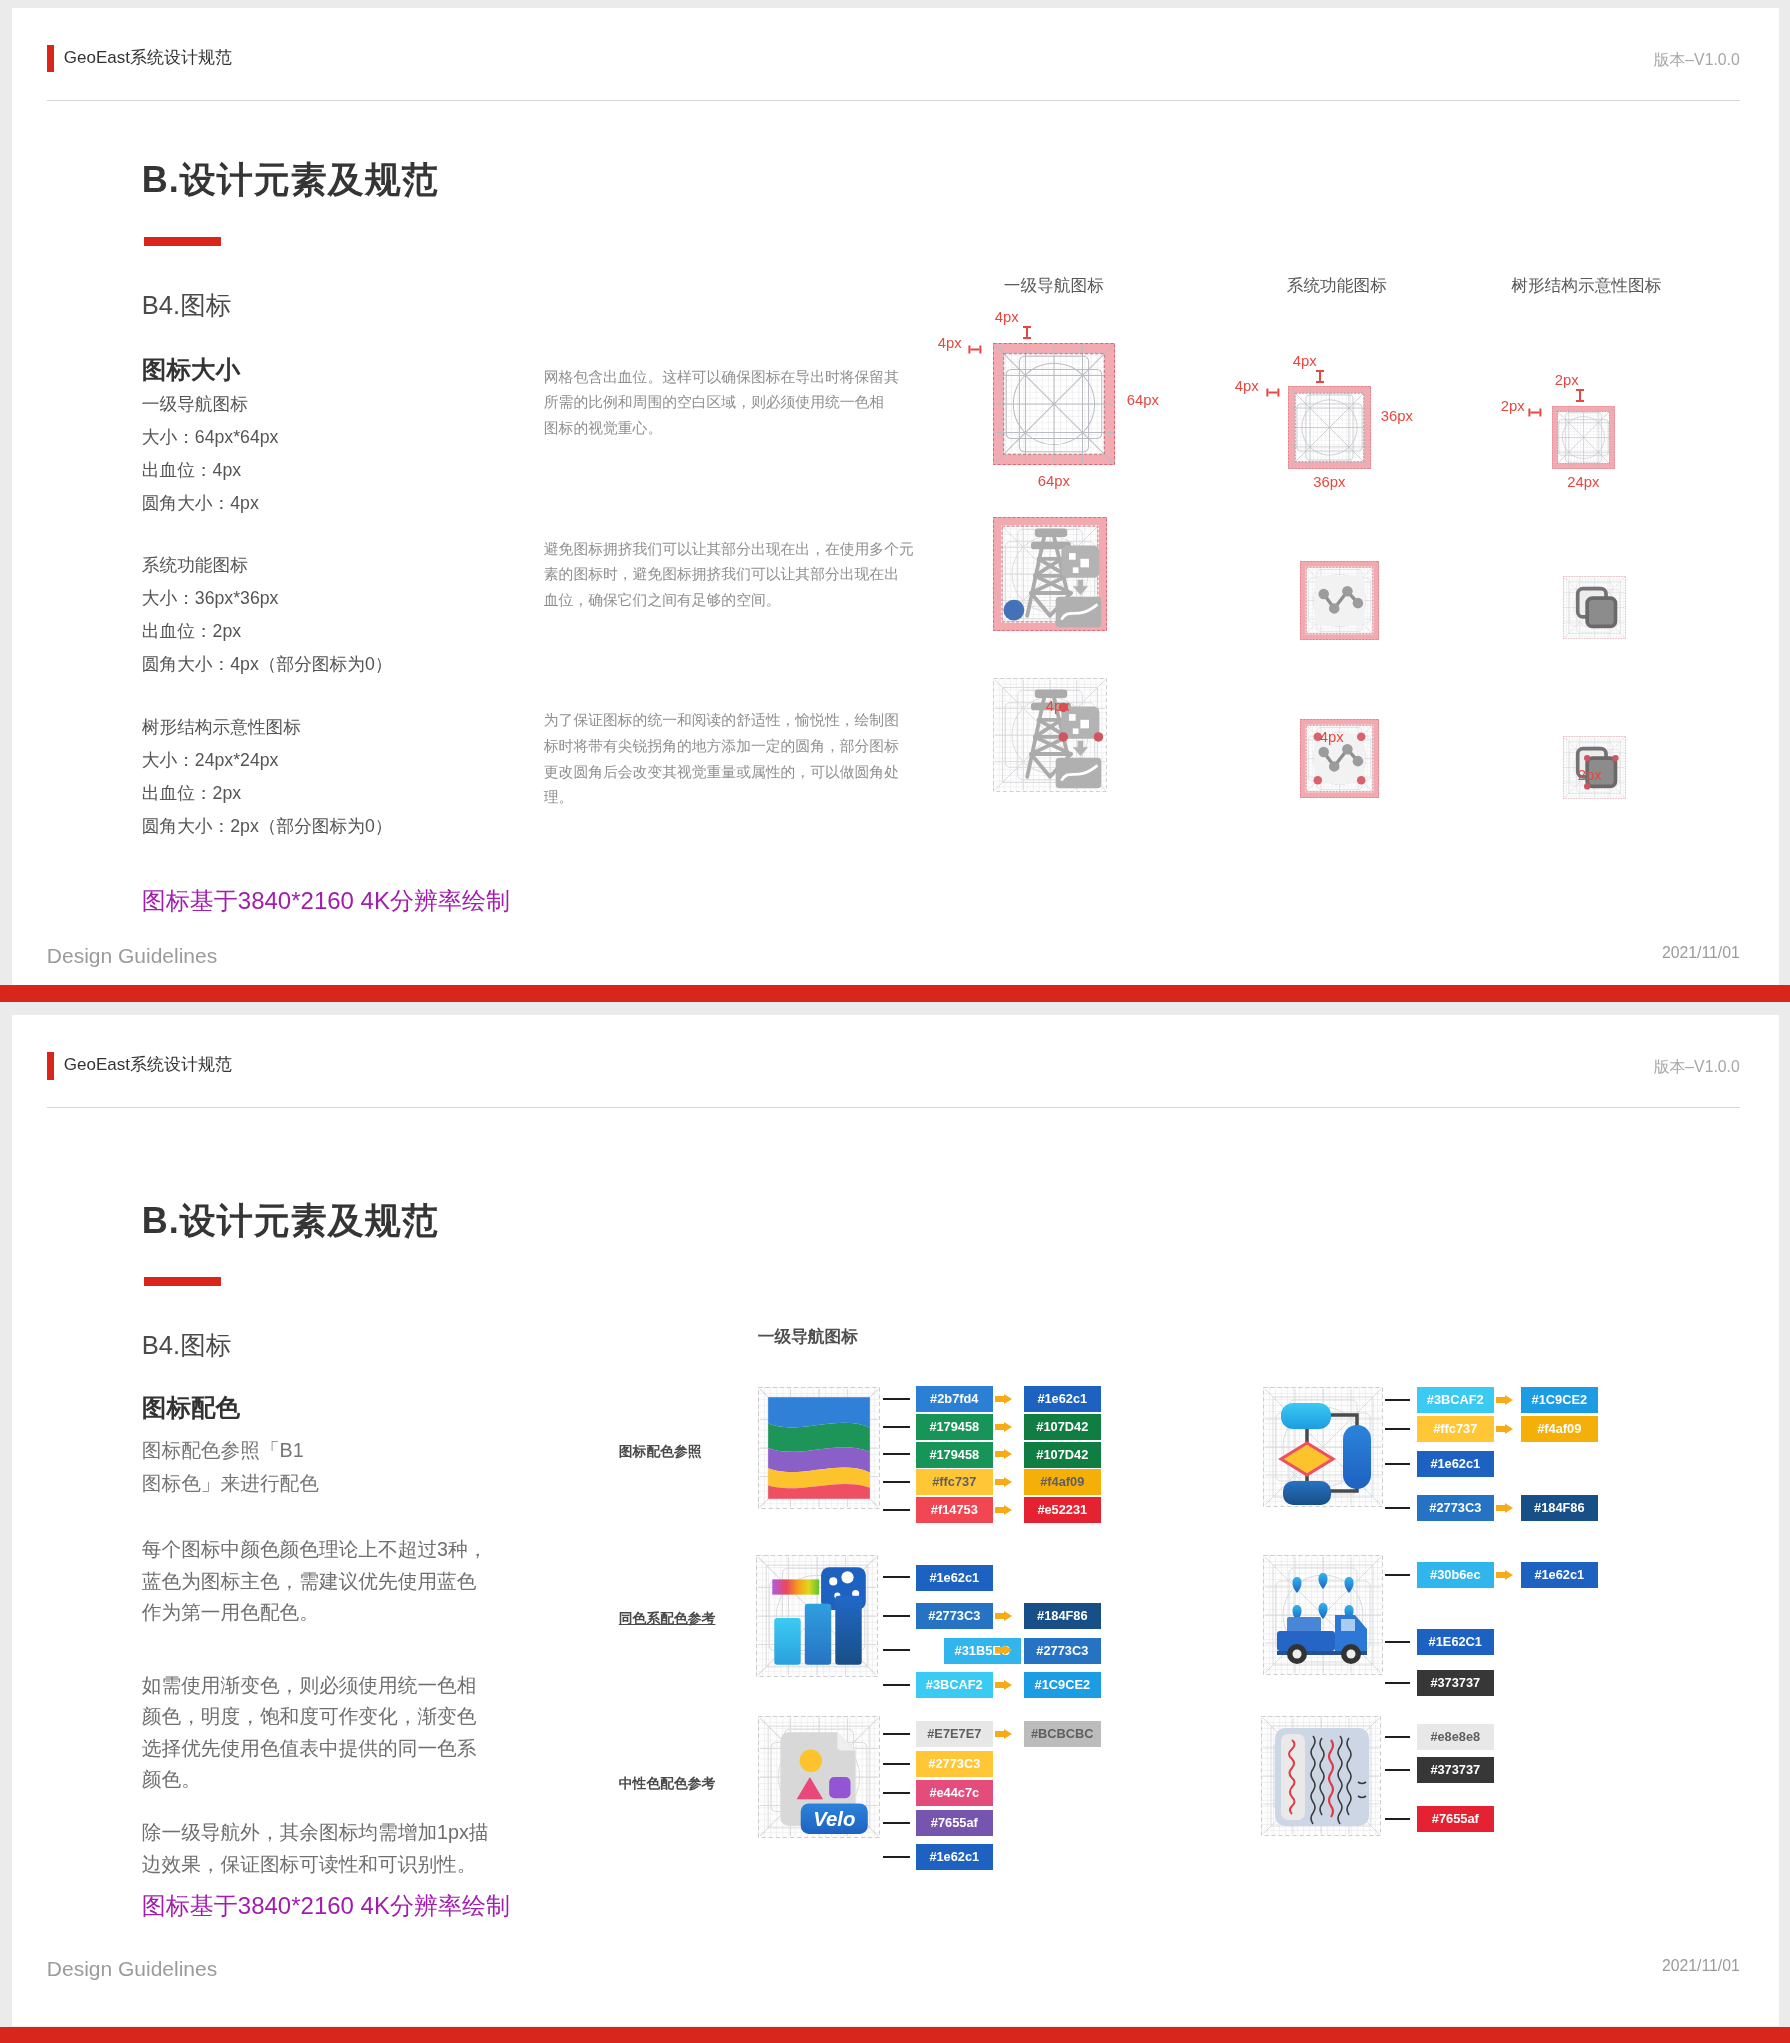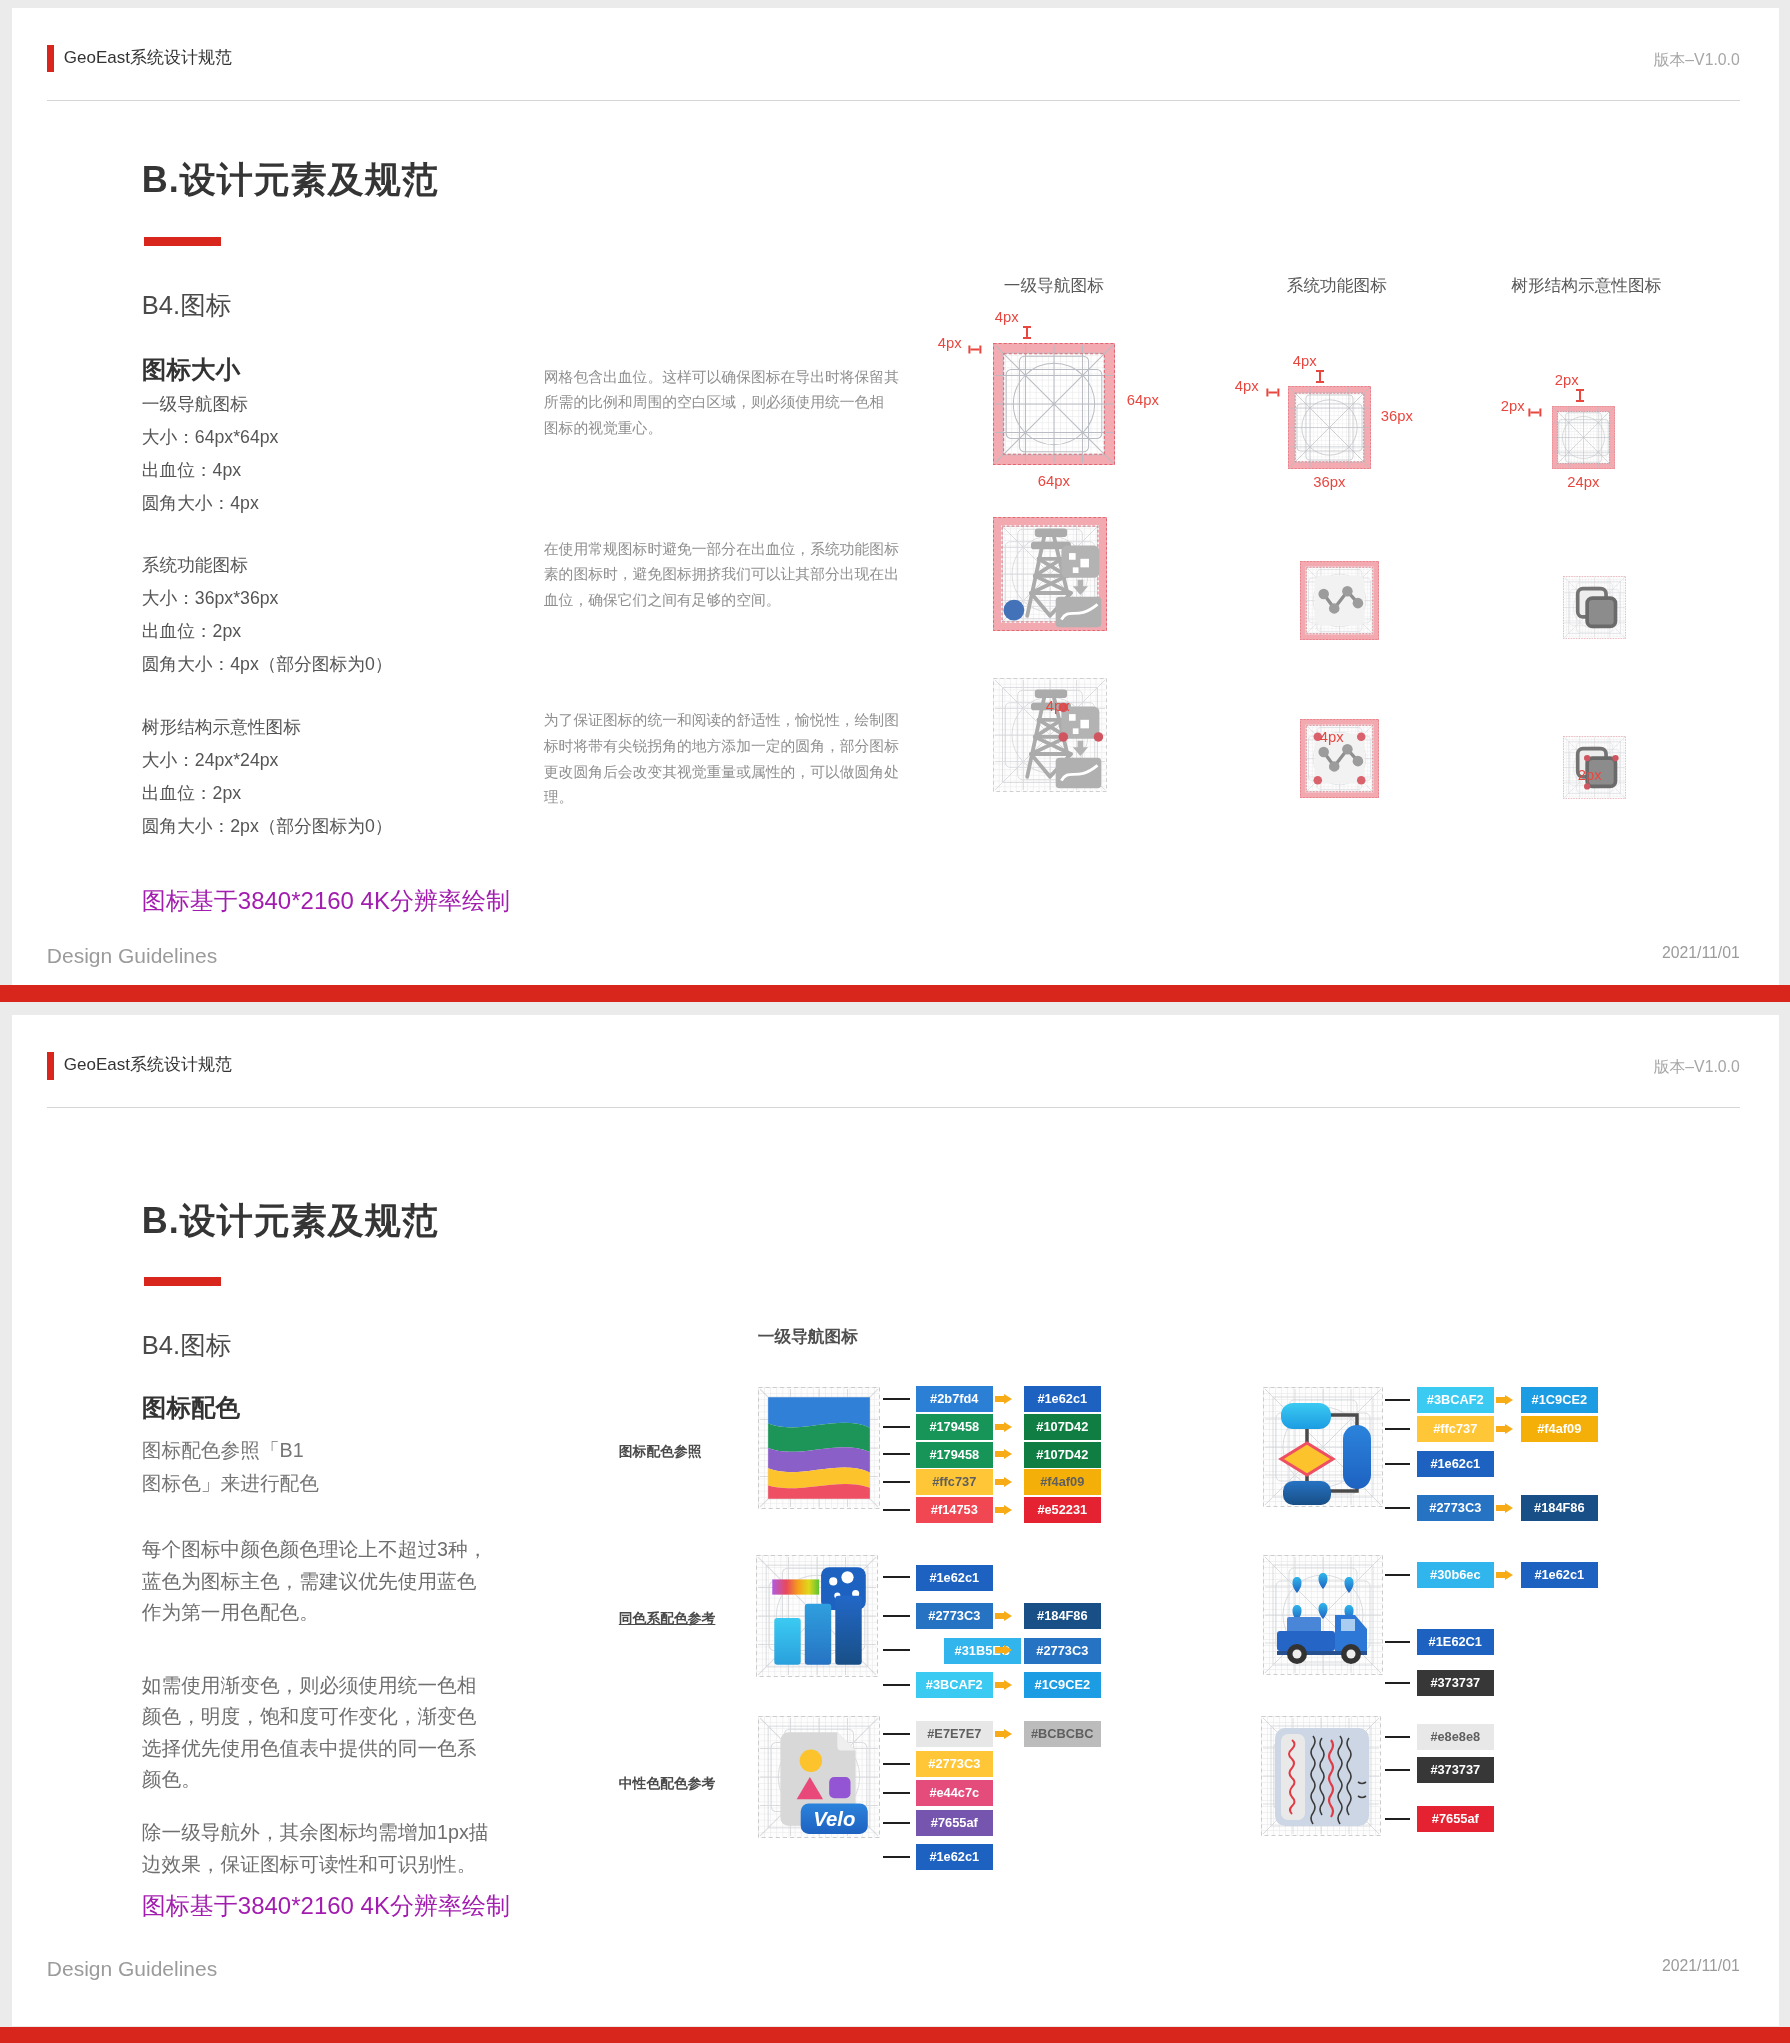--- a/index.html
+++ b/index.html
@@ -143,21 +143,21 @@
         <div class="spec-line">圆角大小：2px（部分图标为0）</div>
       </div>
     </div>
   <div id="p1-paras">
       <div class="para">
         <div class="pline">网格包含出血位。这样可以确保图标在导出时将保留其</div>
         <div class="pline">所需的比例和周围的空白区域，则必须使用统一色相</div>
         <div class="pline">图标的视觉重心。</div>
       </div>
       <div class="para">
-        <div class="pline">在使用常规图标时避免一部分在出血位，系统功能图标</div>
+        <div class="pline">避免图标拥挤我们可以让其部分出现在出，在使用多个元</div>
         <div class="pline">素的图标时，避免图标拥挤我们可以让其部分出现在出</div>
         <div class="pline">血位，确保它们之间有足够的空间。</div>
       </div>
       <div class="para">
         <div class="pline">为了保证图标的统一和阅读的舒适性，愉悦性，绘制图</div>
         <div class="pline">标时将带有尖锐拐角的地方添加一定的圆角，部分图标</div>
         <div class="pline">更改圆角后会改变其视觉重量或属性的，可以做圆角处</div>
         <div class="pline">理。</div>
       </div>
     </div>

